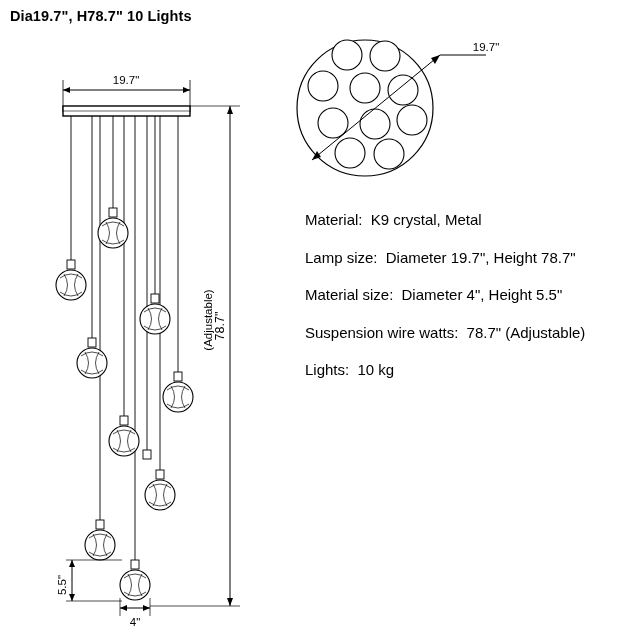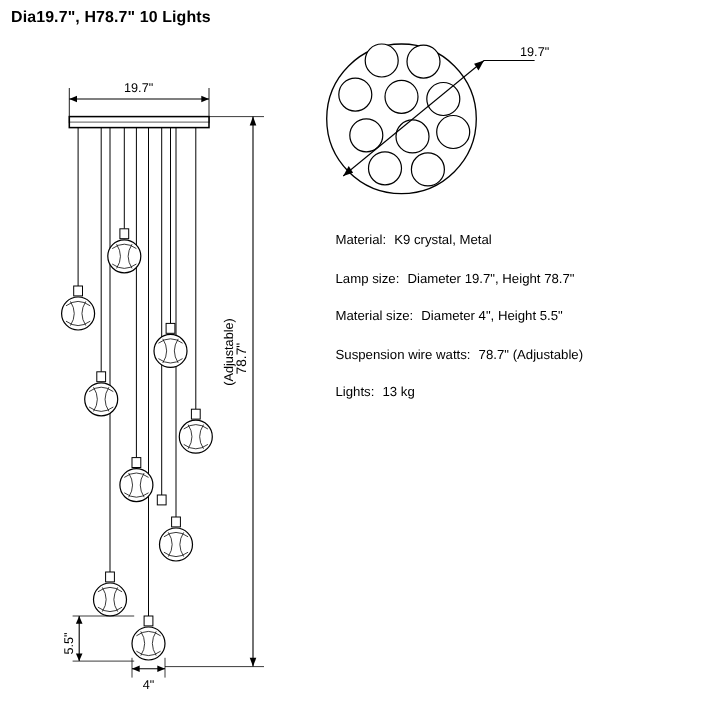--- a/index.html
+++ b/index.html
@@ -40,21 +40,21 @@
     top: 20px;
     width: 350px;
     height: 180px;
   }
   
   #specs {
     position: absolute;
     left: 305px;
     top: 212px;
     width: 330px;
-    font-size: 12px;
+    font-size: 15px;
     line-height: 1.0;
     color: #000;
   }
   #specs .spec-row {
     margin-bottom: 22.5px;
     white-space: nowrap;
   }
   #specs .spec-label {
     display: inline;
   }
@@ -234,15 +234,15 @@
   <div class="spec-row">
     <span class="spec-label">Material size:</span>
     <span class="spec-value">Diameter 4", Height 5.5"</span>
   </div>
   <div class="spec-row">
     <span class="spec-label">Suspension wire watts:</span>
     <span class="spec-value">78.7" (Adjustable)</span>
   </div>
   <div class="spec-row">
     <span class="spec-label">Lights:</span>
-    <span class="spec-value">13 kg</span>
+    <span class="spec-value">10 kg</span>
   </div>
 </div>
 
 </body></html>

